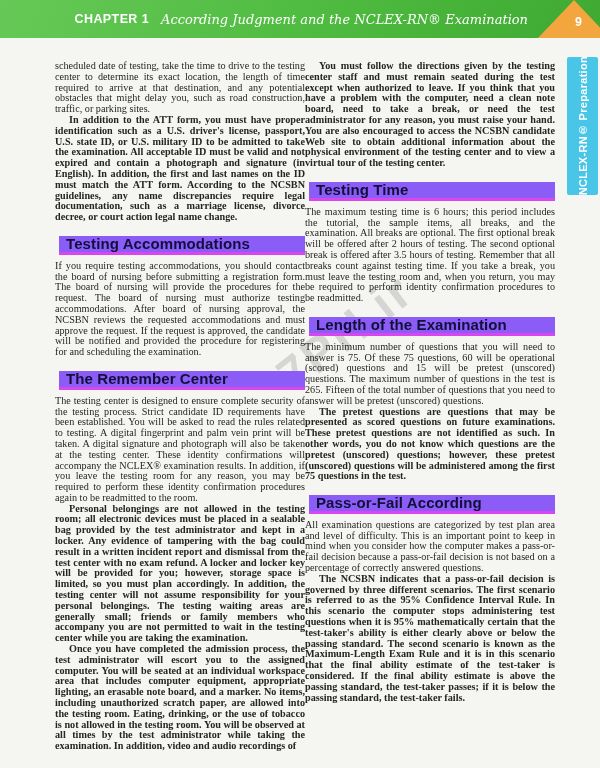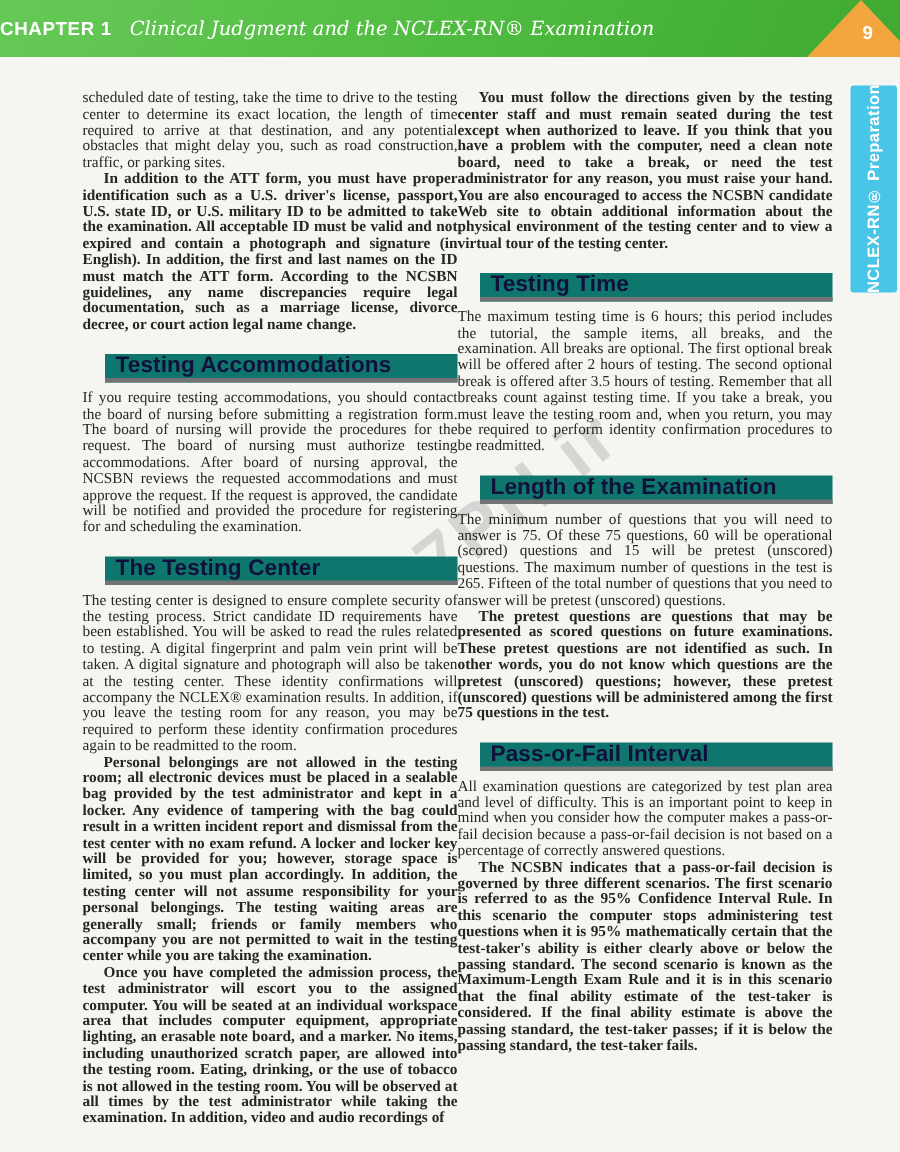--- a/index.html
+++ b/index.html
@@ -9,21 +9,21 @@
     font-family:"Liberation Serif", serif;
     overflow:hidden;
     position:relative;
   }
   .page { position:absolute; inset:0; background:#f5f5f2; }
 
   
   .chapter-bar {
     position:absolute; top:0; left:0; width:600px; height:38px;
     background:linear-gradient(115deg, #66c957 0%, #4eba3f 55%, #3fa931 100%);
-    display:flex; align-items:center; justify-content:flex-start;
+    display:flex; align-items:center; justify-content:flex-end;
     padding-right:72px; gap:12px; color:#ffffff;
     z-index:2;
   }
   .chapter-label {
     font-family:"Liberation Sans", sans-serif;
     font-weight:bold; font-size:12.5px; letter-spacing:.4px;
   }
   .chapter-title {
     font-family:"DejaVu Serif", serif;
     font-style:italic; font-size:13px;
@@ -72,61 +72,61 @@
     text-align:justify; color:#262522;
     z-index:2;
   }
   .col-left  { left:55px;  }
   .col-right { left:305px; }
   .para { text-align:justify; }
   .para.indent { text-indent:14px;font-weight:bold; }
   .section-heading {
     font-family:"Liberation Sans", sans-serif;
     font-weight:bold; font-size:15px; color:#10103a;
-    background:#0f766e;
-    border-bottom:3px solid #737373;
+    background:#8b5cf6;
+    border-bottom:3px solid #d946ef;
     padding:3px 4px 2px 7px;
-    margin:13px 0 6px 15px;
+    margin:13px 0 6px 4px;
     letter-spacing:.1px;
     text-align:left;
   }
 </style>
 </head>
 <body>
 
 <div class="page">
 
   <header class="chapter-bar">
     <span class="chapter-label">CHAPTER 1</span>
-    <span class="chapter-title">Clinical Judgment and the NCLEX-RN® Examination</span>
+    <span class="chapter-title">According Judgment and the NCLEX-RN® Examination</span>
   </header>
   <div class="page-tri"></div>
   <span class="page-num">9</span>
 
   <div class="side-tab">
     <span class="side-tab-label">NCLEX-RN® Preparation</span>
   </div>
 
   <div class="watermark">7PH.ir</div>
 
   <div class="col col-left" id="col-left">
       <p class="para">scheduled date of testing, take the time to drive to the testing center to determine its exact location, the length of time required to arrive at that destination, and any potential obstacles that might delay you, such as road construction, traffic, or parking sites.</p>
       <p class="para indent">In addition to the ATT form, you must have proper identification such as a U.S. driver's license, passport, U.S. state ID, or U.S. military ID to be admitted to take the examination. All acceptable ID must be valid and not expired and contain a photograph and signature (in English). In addition, the first and last names on the ID must match the ATT form. According to the NCSBN guidelines, any name discrepancies require legal documentation, such as a marriage license, divorce decree, or court action legal name change.</p>
       <h2 class="section-heading">Testing Accommodations</h2>
       <p class="para">If you require testing accommodations, you should contact the board of nursing before submitting a registration form. The board of nursing will provide the procedures for the request. The board of nursing must authorize testing accommodations. After board of nursing approval, the NCSBN reviews the requested accommodations and must approve the request. If the request is approved, the candidate will be notified and provided the procedure for registering for and scheduling the examination.</p>
-      <h2 class="section-heading">The Testing Center</h2>
+      <h2 class="section-heading">The Remember Center</h2>
       <p class="para">The testing center is designed to ensure complete security of the testing process. Strict candidate ID requirements have been established. You will be asked to read the rules related to testing. A digital fingerprint and palm vein print will be taken. A digital signature and photograph will also be taken at the testing center. These identity confirmations will accompany the NCLEX® examination results. In addition, if you leave the testing room for any reason, you may be required to perform these identity confirmation procedures again to be readmitted to the room.</p>
       <p class="para indent">Personal belongings are not allowed in the testing room; all electronic devices must be placed in a sealable bag provided by the test administrator and kept in a locker. Any evidence of tampering with the bag could result in a written incident report and dismissal from the test center with no exam refund. A locker and locker key will be provided for you; however, storage space is limited, so you must plan accordingly. In addition, the testing center will not assume responsibility for your personal belongings. The testing waiting areas are generally small; friends or family members who accompany you are not permitted to wait in the testing center while you are taking the examination.</p>
       <p class="para indent">Once you have completed the admission process, the test administrator will escort you to the assigned computer. You will be seated at an individual workspace area that includes computer equipment, appropriate lighting, an erasable note board, and a marker. No items, including unauthorized scratch paper, are allowed into the testing room. Eating, drinking, or the use of tobacco is not allowed in the testing room. You will be observed at all times by the test administrator while taking the examination. In addition, video and audio recordings of</p>
     </div>
   <div class="col col-right" id="col-right">
       <p class="para indent">You must follow the directions given by the testing center staff and must remain seated during the test except when authorized to leave. If you think that you have a problem with the computer, need a clean note board, need to take a break, or need the test administrator for any reason, you must raise your hand. You are also encouraged to access the NCSBN candidate Web site to obtain additional information about the physical environment of the testing center and to view a virtual tour of the testing center.</p>
       <h2 class="section-heading">Testing Time</h2>
       <p class="para">The maximum testing time is 6 hours; this period includes the tutorial, the sample items, all breaks, and the examination. All breaks are optional. The first optional break will be offered after 2 hours of testing. The second optional break is offered after 3.5 hours of testing. Remember that all breaks count against testing time. If you take a break, you must leave the testing room and, when you return, you may be required to perform identity confirmation procedures to be readmitted.</p>
       <h2 class="section-heading">Length of the Examination</h2>
       <p class="para">The minimum number of questions that you will need to answer is 75. Of these 75 questions, 60 will be operational (scored) questions and 15 will be pretest (unscored) questions. The maximum number of questions in the test is 265. Fifteen of the total number of questions that you need to answer will be pretest (unscored) questions.</p>
       <p class="para indent">The pretest questions are questions that may be presented as scored questions on future examinations. These pretest questions are not identified as such. In other words, you do not know which questions are the pretest (unscored) questions; however, these pretest (unscored) questions will be administered among the first 75 questions in the test.</p>
-      <h2 class="section-heading">Pass-or-Fail Interval</h2>
+      <h2 class="section-heading">Pass-or-Fail According</h2>
       <p class="para">All examination questions are categorized by test plan area and level of difficulty. This is an important point to keep in mind when you consider how the computer makes a pass-or-fail decision because a pass-or-fail decision is not based on a percentage of correctly answered questions.</p>
       <p class="para indent">The NCSBN indicates that a pass-or-fail decision is governed by three different scenarios. The first scenario is referred to as the 95% Confidence Interval Rule. In this scenario the computer stops administering test questions when it is 95% mathematically certain that the test-taker's ability is either clearly above or below the passing standard. The second scenario is known as the Maximum-Length Exam Rule and it is in this scenario that the final ability estimate of the test-taker is considered. If the final ability estimate is above the passing standard, the test-taker passes; if it is below the passing standard, the test-taker fails.</p>
     </div>
 
 </div>
 
 </body></html>

